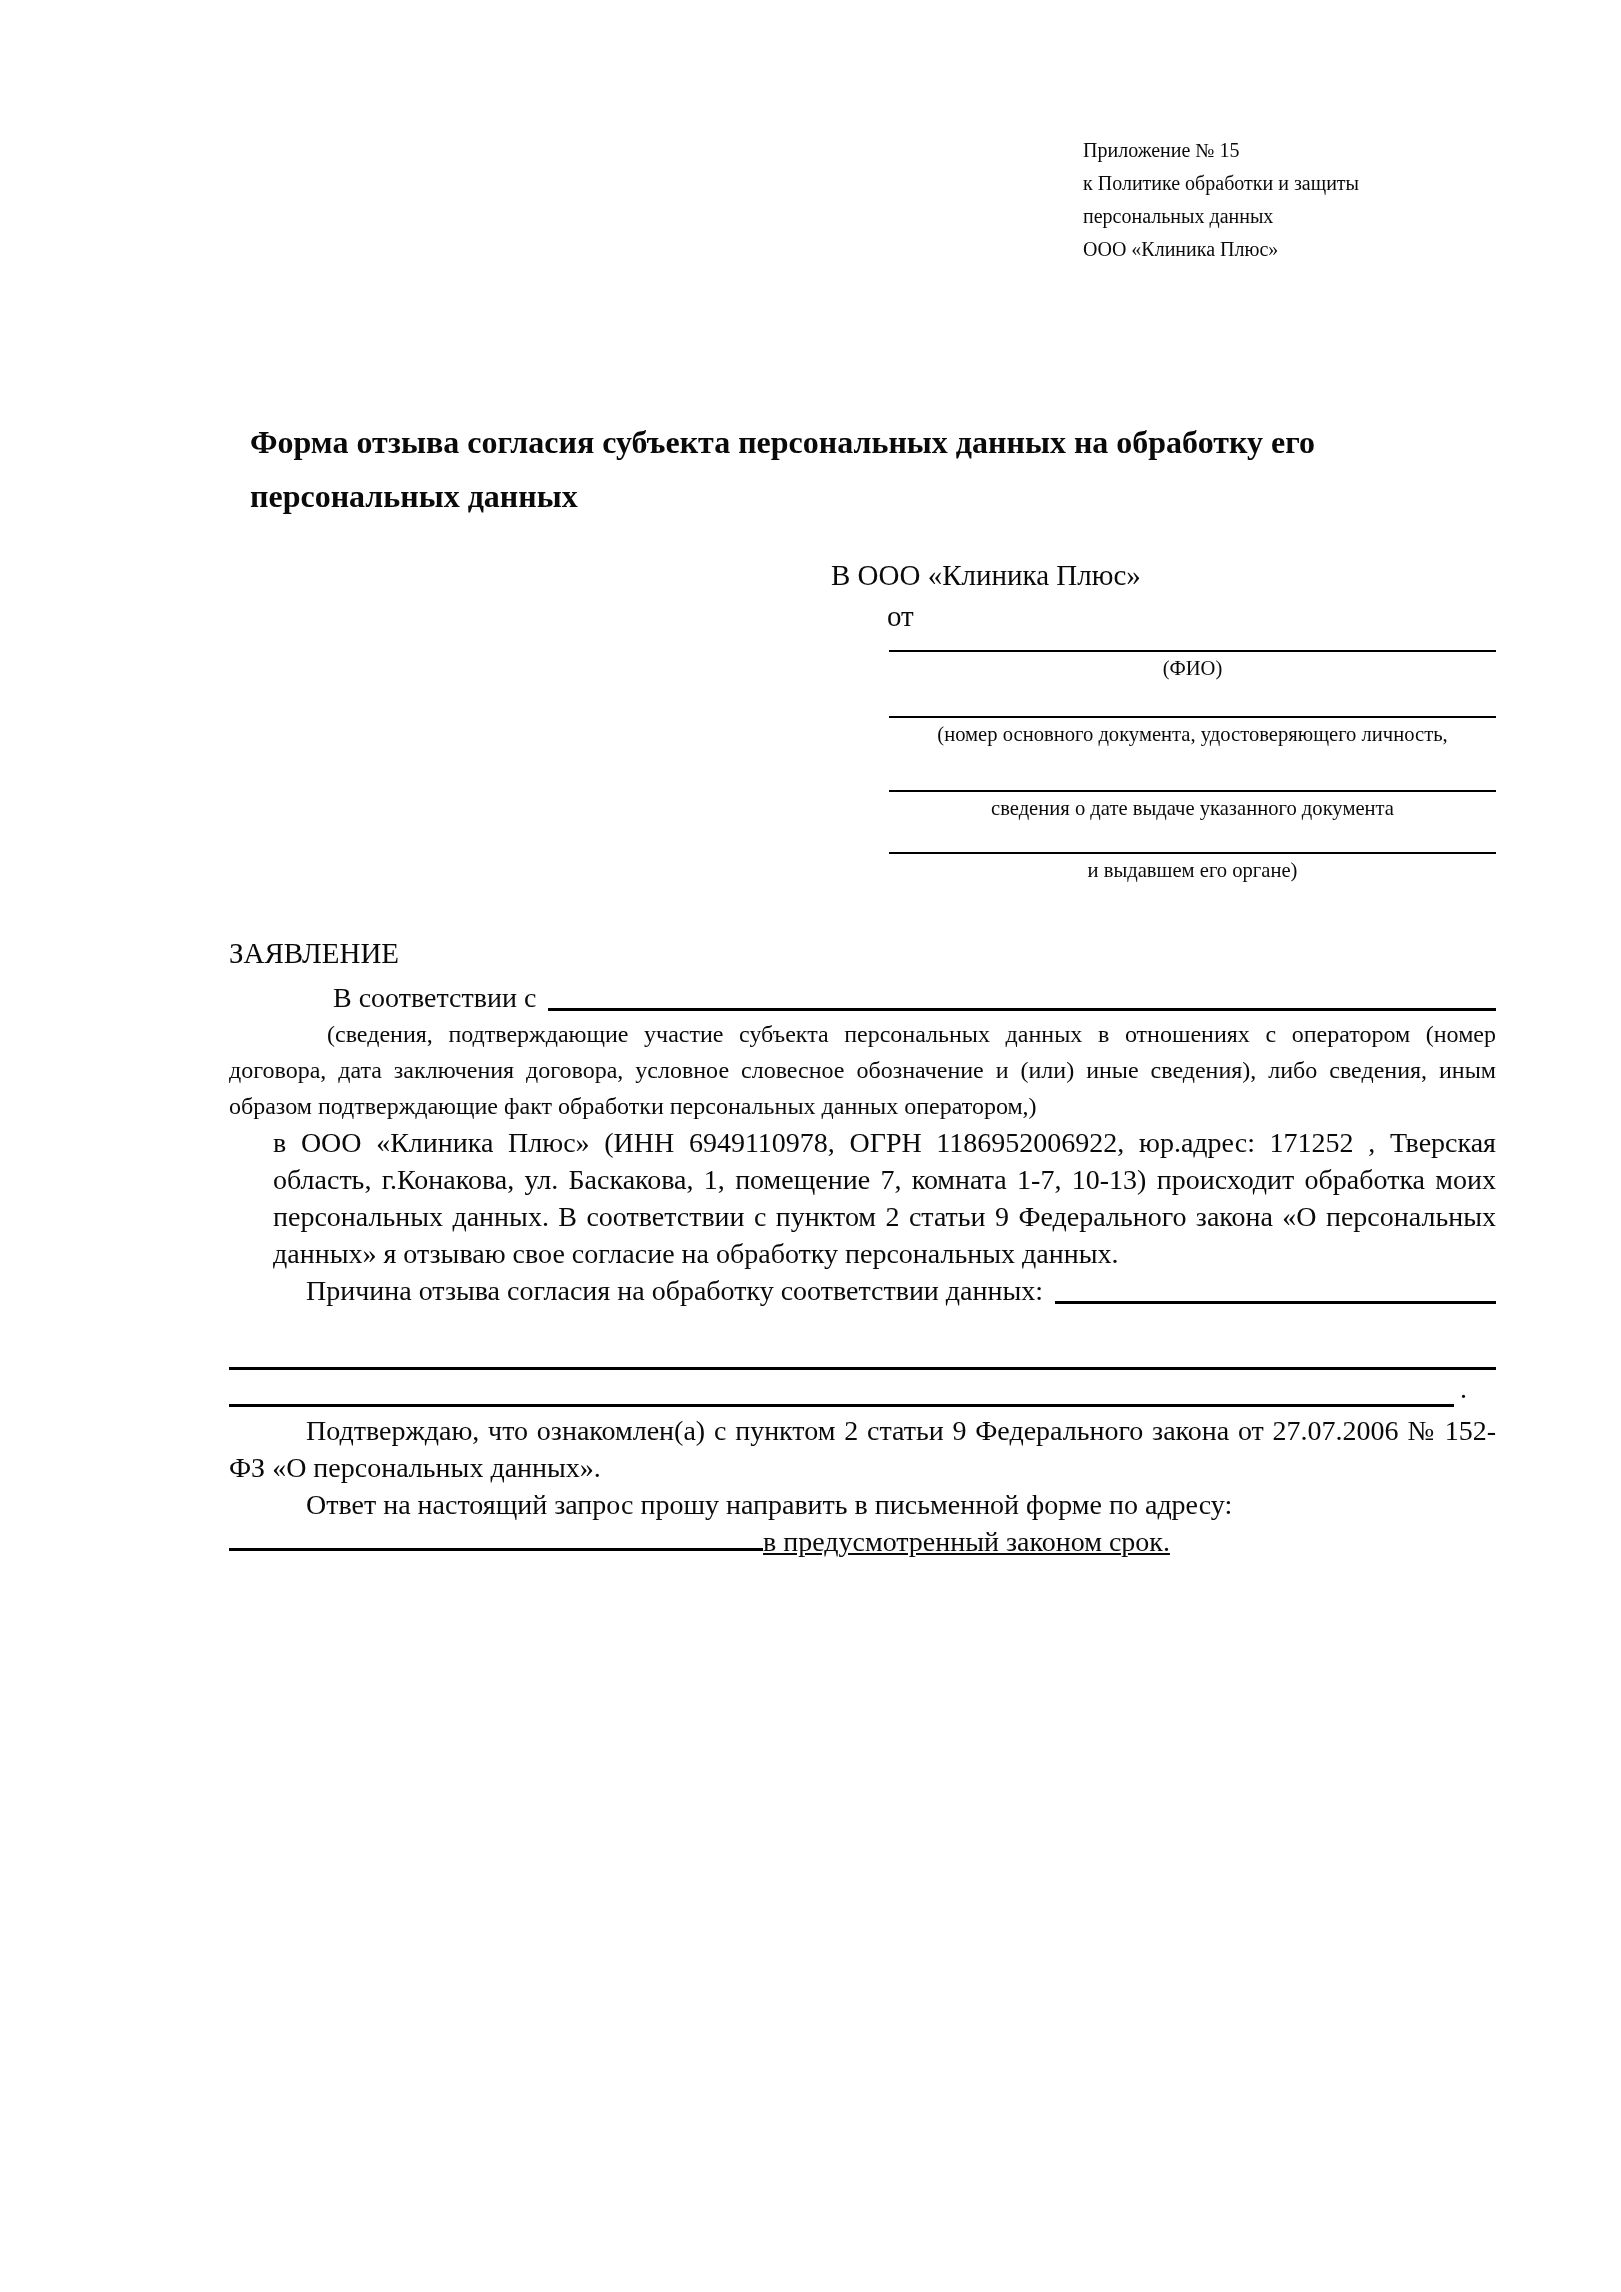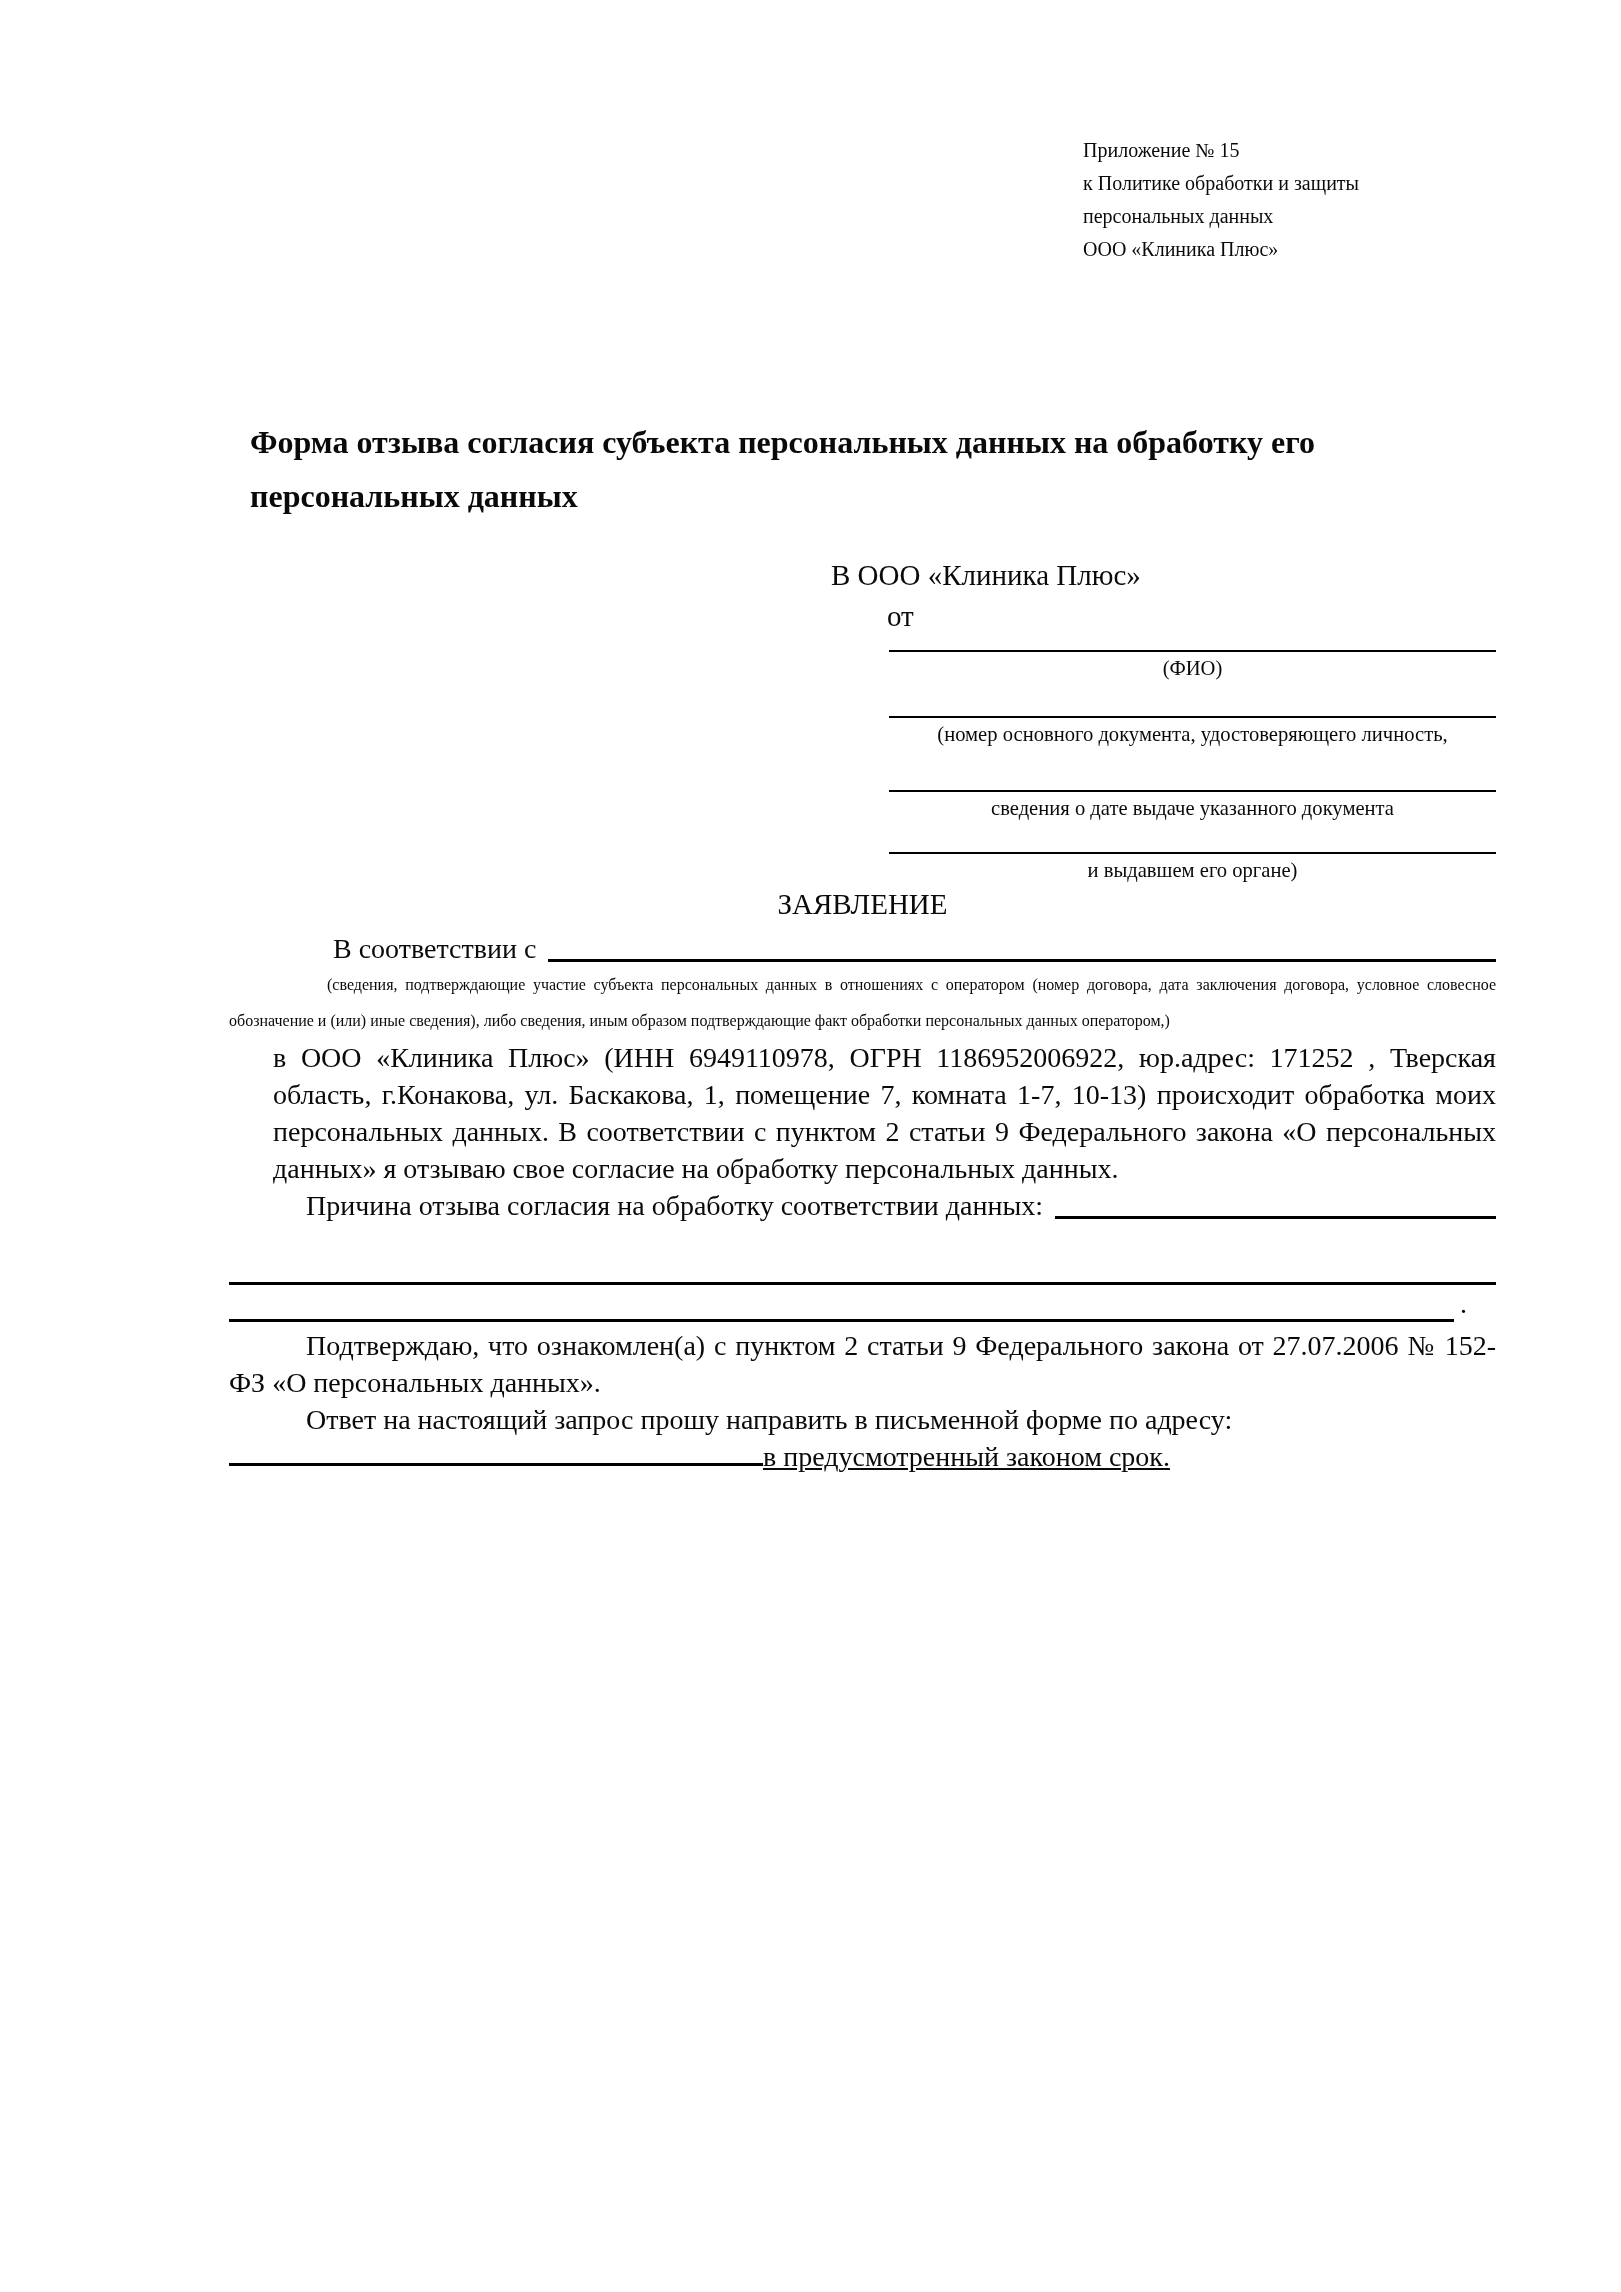--- a/index.html
+++ b/index.html
@@ -49,35 +49,35 @@
   .f3 .field-line { height: 43px; }
   .f4 .field-line { height: 31px; }
   .field-caption {
     text-align: center;
     font-size: 20.6px;
     line-height: 29px;
     padding-top: 2px;
   }
   
   .zayavlenie {
-    text-align: center;
+    margin-top: 49px;
     font-size: 29px;
     line-height: 39px;
   }
   .body-text { font-size: 28px; line-height: 37px; }
   .intro-line { display: flex; align-items: flex-end; margin-top: 5.9px; }
   .intro-line .lead { margin-left: 104px; white-space: nowrap; }
   .fill-line {
     flex: 1 1 auto;
     border-bottom: 3.9px solid #000;
     margin-bottom: 4.9px;
     margin-left: 11.8px;
   }
   .note {
-    font-size: 16px;
+    font-size: 24px;
     line-height: 36px;
     text-align: justify;
     text-indent: 98px;
   }
   .main-para { text-align: justify; margin-left: 44px; }
   .reason-line { display: flex; align-items: flex-end; }
   .reason-line .lead { margin-left: 77px; white-space: nowrap; }
   .blank-row { display: flex; align-items: flex-end; }
   .blank-line-1 { height: 61px; border-bottom: 3.9px solid #000; }
   .blank-line-2 { flex: 1 1 auto; height: 27.4px; border-bottom: 3.9px solid #000; margin-right: 5.9px; max-width: 1225px; }

